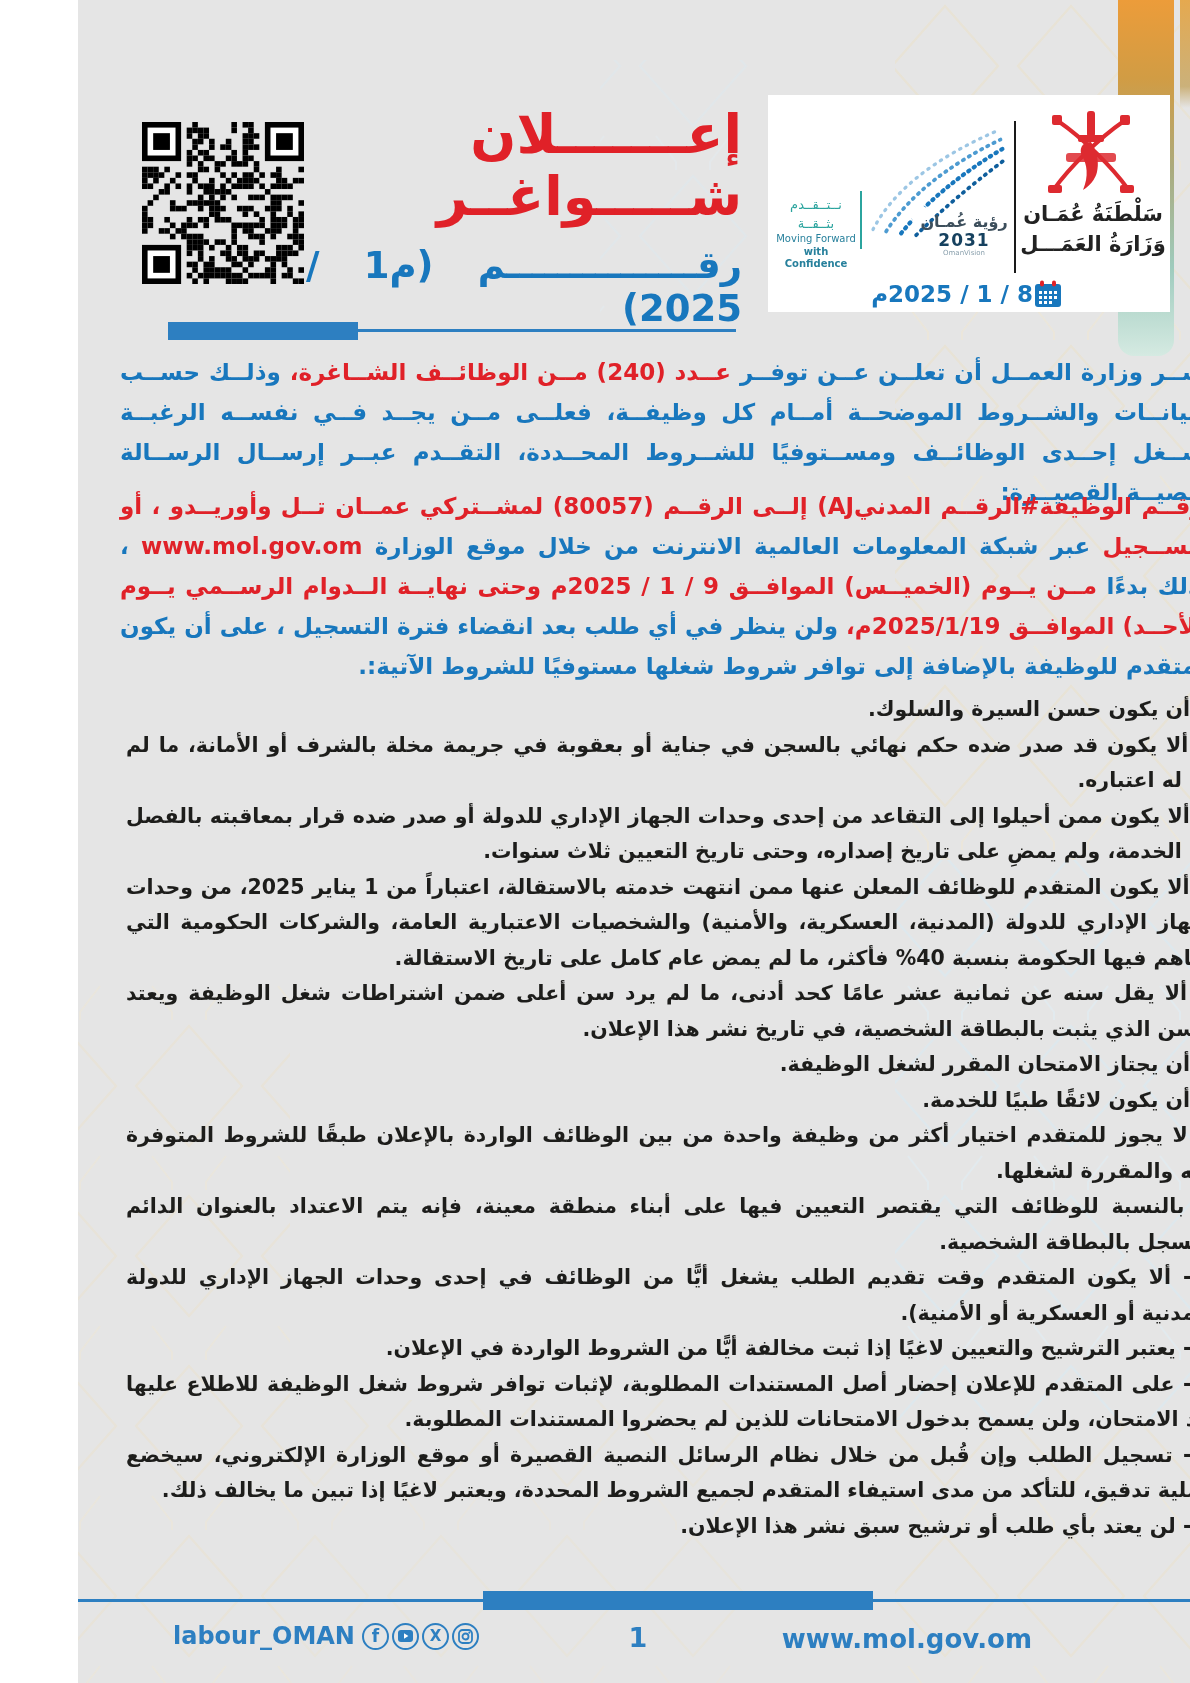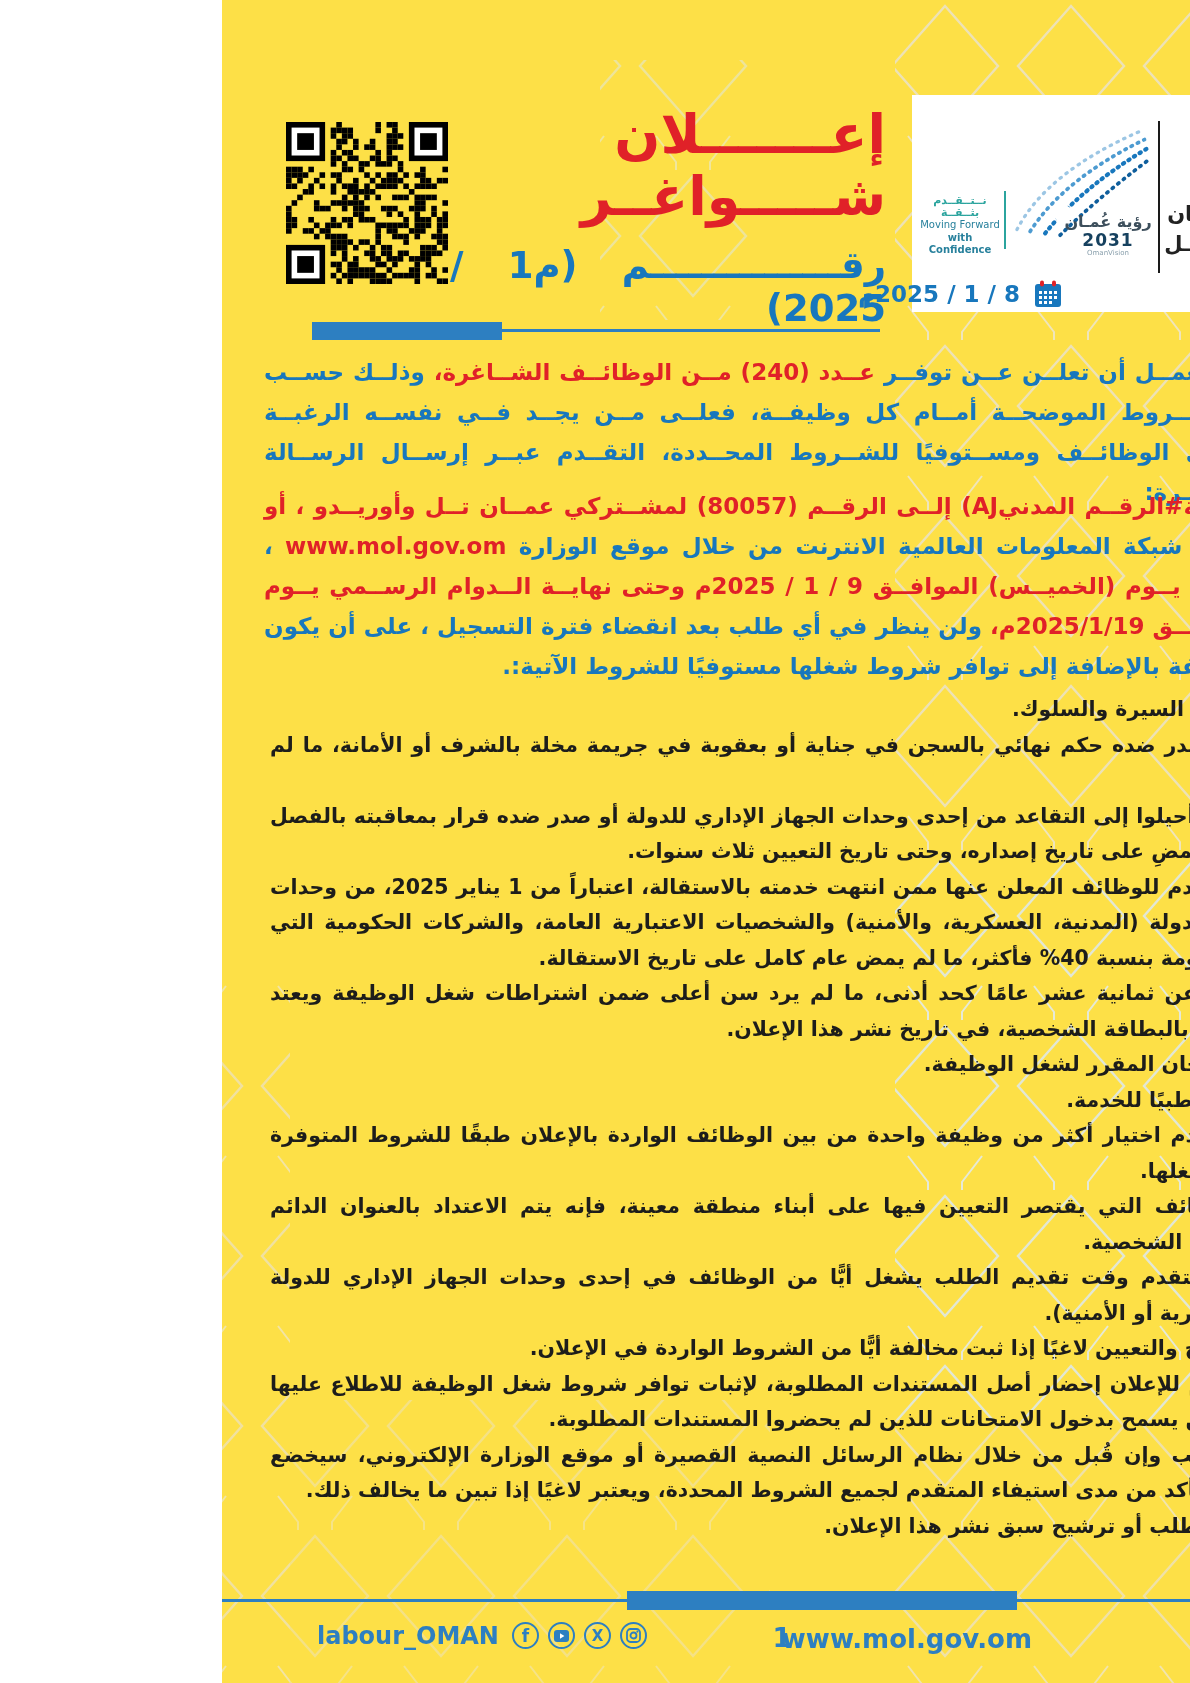--- a/index.html
+++ b/index.html
@@ -1,16 +1,16 @@
 <!DOCTYPE html>
 <html lang="ar" dir="rtl"><head>
 <meta charset="utf-8">
 <style>
   html,body{margin:0;padding:0;background:#fff;}
-  .page{position:relative;width:968px;height:1683px;background:#fde047;overflow:hidden;
+  .page{position:relative;width:1112px;height:1683px;background:#e5e5e5;overflow:hidden;
         font-family:"DejaVu Sans", sans-serif;direction:rtl;}
   .bg-pattern{position:absolute;inset:0;pointer-events:none;}
   
   .corner-stripe{position:absolute;left:1040px;top:0;width:56px;height:356px;
      background:linear-gradient(180deg,#ec9c3a 0%,#d19c44 22%,#aaab7e 48%,#9ecbbd 75%,#d5eae2 100%);
      border-radius:0 0 16px 16px;}
   .corner-stripe2{position:absolute;left:1102px;top:0;width:13px;height:108px;
      background:linear-gradient(180deg,#e5a94f,#cbb17a 80%,rgba(203,177,122,0));}
   
   .qr-box{position:absolute;left:64px;top:122px;width:162px;height:162px;}
@@ -29,38 +29,38 @@
   .emblem{position:absolute;left:268px;top:10px;width:110px;height:96px;}
   .ministry-callig{position:absolute;left:252px;top:104px;width:146px;text-align:center;
       color:#222;font-weight:bold;font-size:21px;line-height:30px;}
   .vision{position:absolute;left:90px;top:18px;width:150px;height:130px;}
   .vision-text{position:absolute;left:150px;top:118px;width:92px;text-align:center;direction:rtl;}
   .vision-name{color:#3d4f5c;font-size:16px;font-weight:bold;line-height:18px;}
   .vision-year{color:#16415f;font-size:17px;font-weight:bold;line-height:18px;letter-spacing:1px;}
   .vision-caption{color:#8aa0ad;font-size:7px;line-height:9px;}
   .tagline{position:absolute;left:6px;top:100px;width:84px;text-align:center;direction:rtl;}
   .tagline-sep{position:absolute;left:92px;top:96px;width:2px;height:58px;background:#2ba49e;}
-  .tagline-ar{color:#2ba49e;font-size:11px;font-weight:bold;line-height:12px;}
+  .tagline-ar{color:#2ba49e;font-size:13px;font-weight:normal;line-height:19px;}
   .tagline-en{color:#27809c;font-size:10px;line-height:12.5px;}
   .tagline-en.b{font-weight:bold;}
   
-  .date-row{position:absolute;right:128px;top:280px;display:flex;align-items:center;gap:14px;direction:rtl;}
+  .date-row{position:absolute;right:128px;top:280px;display:flex;align-items:center;gap:1px;direction:rtl;}
   .date-text{color:#1877bd;font-size:23px;font-weight:bold;}
   
   .intro{position:absolute;left:42px;width:1094px;font-weight:bold;text-align:justify;}
   .intro-1{top:352px;font-size:23px;line-height:40px;}
   .intro-2{top:486px;font-size:23px;line-height:40px;}
   .seg-b{color:#1877bd;}
   .seg-r{color:#e02128;}
   .conditions{position:absolute;left:48px;top:692px;width:1094px;}
   .condition{color:#1d1d1b;font-weight:bold;font-size:20.5px;line-height:35.5px;text-align:justify;}
   
   .footer-line{position:absolute;left:0;top:1599px;width:1190px;height:3px;background:#2d7fc1;}
   .footer-bar{position:absolute;left:405px;top:1591px;width:390px;height:19px;background:#2d7fc1;}
-  .footer-social{position:absolute;left:95px;top:1622px;display:flex;direction:ltr;gap:9px;}
+  .footer-social{position:absolute;left:95px;top:1622px;display:flex;direction:ltr;align-items:center;gap:3px;}
   .social-handle{color:#2d7fc1;font-size:24px;font-weight:bold;margin-right:4px;font-family:"DejaVu Sans", sans-serif;}
   .social-icon{width:27px;height:27px;border:2px solid #2d7fc1;border-radius:50%;
       display:flex;align-items:center;justify-content:center;color:#2d7fc1;box-sizing:border-box;}
   .page-num{position:absolute;left:0;top:1622px;width:1120px;text-align:center;
       color:#2d7fc1;font-size:27px;font-weight:bold;}
   .site-url{position:absolute;right:158px;top:1624px;color:#2d7fc1;font-size:26px;font-weight:bold;direction:ltr;}
 </style>
 </head>
 <body>
 

